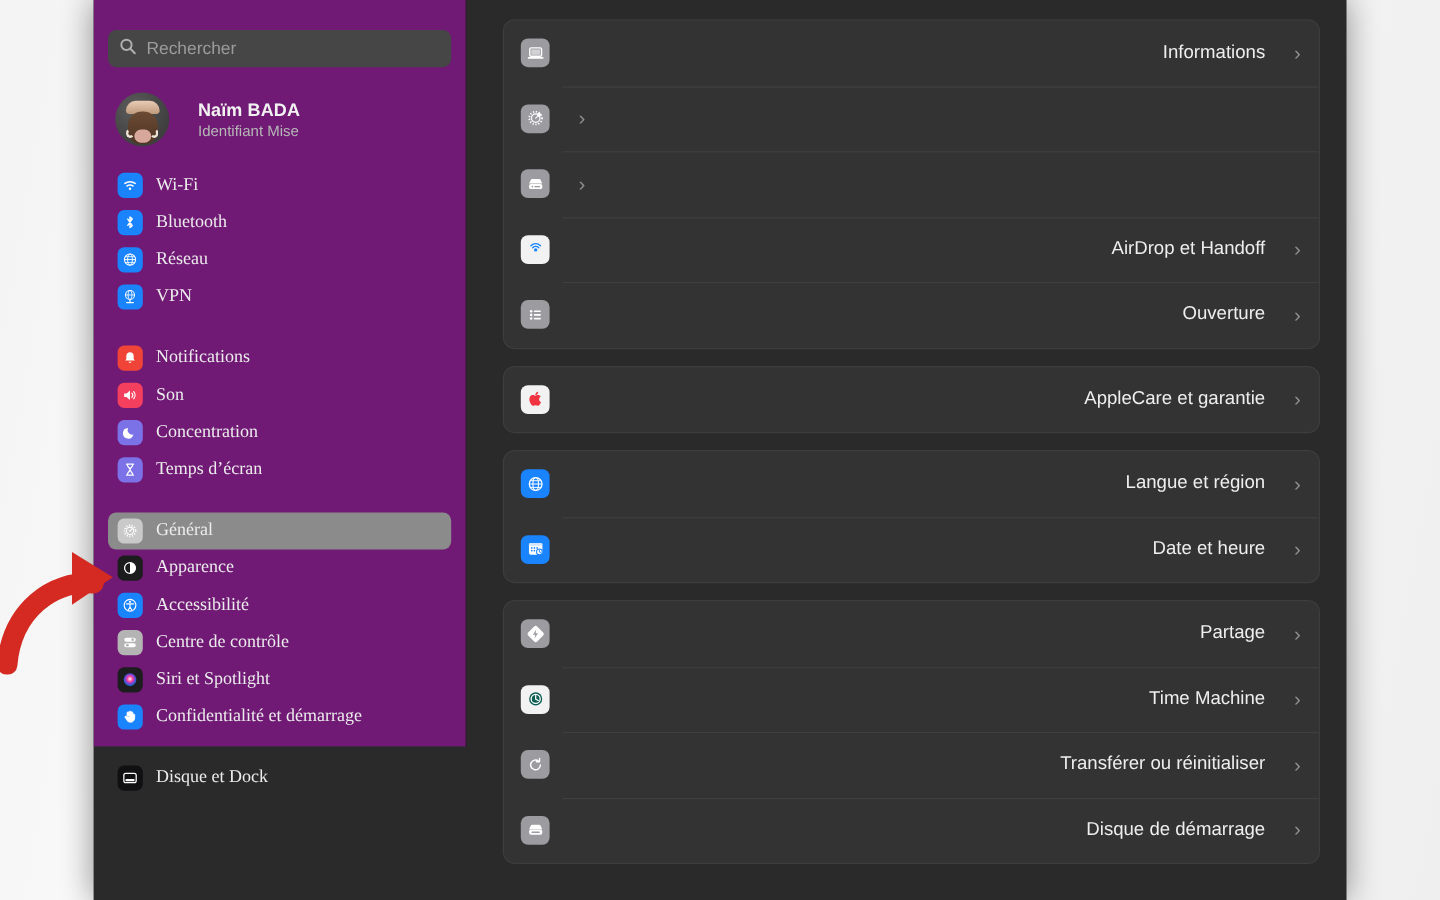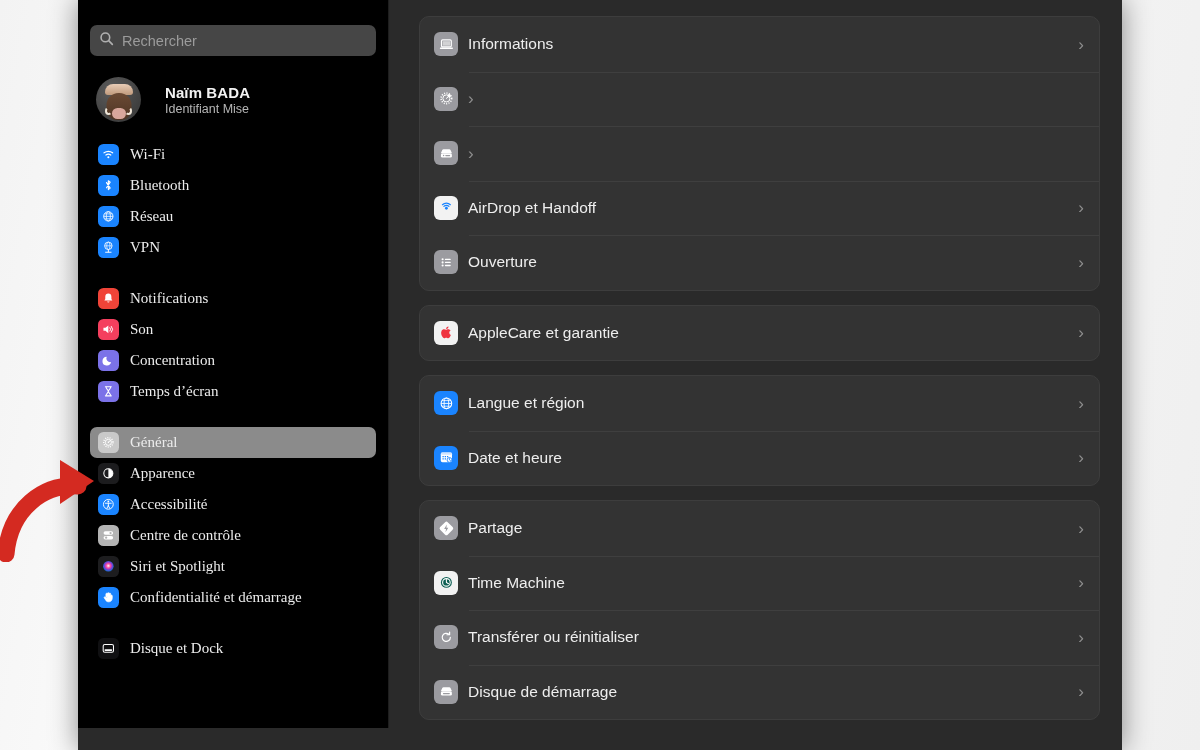--- a/index.html
+++ b/index.html
@@ -15,22 +15,22 @@
 
   
   #window {
     position: absolute; left: 78px; top: 0; width: 1044px; height: 750px;
     background: #2a2a2a; overflow: hidden;
     box-shadow: 0 0 26px rgba(0,0,0,.45);
   }
 
   
   #sidebar {
-    position: absolute; left: 0; top: 0; width: 311px; height: 728px;
-    background: #000000;
+    position: absolute; left: 0; top: 0; width: 311px; height: 622px;
+    background: #701a75;
     border-right: 1px solid #1e1e1e;
     padding: 0 12px;
   }
   .search-wrap {
     margin-top: 25px; height: 31px; background: #464646; border-radius: 7px;
     display: flex; align-items: center; padding: 0 9px; gap: 8px;
   }
   .search-wrap svg { flex: none; }
   .search-input {
     border: none; outline: none; background: transparent; flex: 1;
@@ -91,22 +91,22 @@
   
   #content {
     position: absolute; left: 312px; top: 0; right: 0; bottom: 0;
     background: #2a2a2a; padding: 16px 22px 0 29px; overflow: hidden;
   }
   .card {
     background: #333333; border: 1px solid #3d3d3d; border-radius: 10px;
     margin-bottom: 14px; overflow: hidden;
   }
   .row {
-    display: flex; align-items: center; gap: 10px;
-    height: 54.5px; padding: 0 15px 0 14px; position: relative;
+    display: flex; align-items: center; gap: 24px;
+    height: 54.5px; padding: 0 15px 0 14px; position: relative; text-align: right;
   }
   .row + .row::before {
     content: ""; position: absolute; left: 49px; right: 0; top: 0;
     height: 1px; background: #3f3f3f;
   }
   .row-ico {
     width: 24px; height: 24px; border-radius: 6px; flex: none;
     display: flex; align-items: center; justify-content: center;
   }
   .row-label { flex: 1; color: #eeeeee; font-size: 15.5px; }

